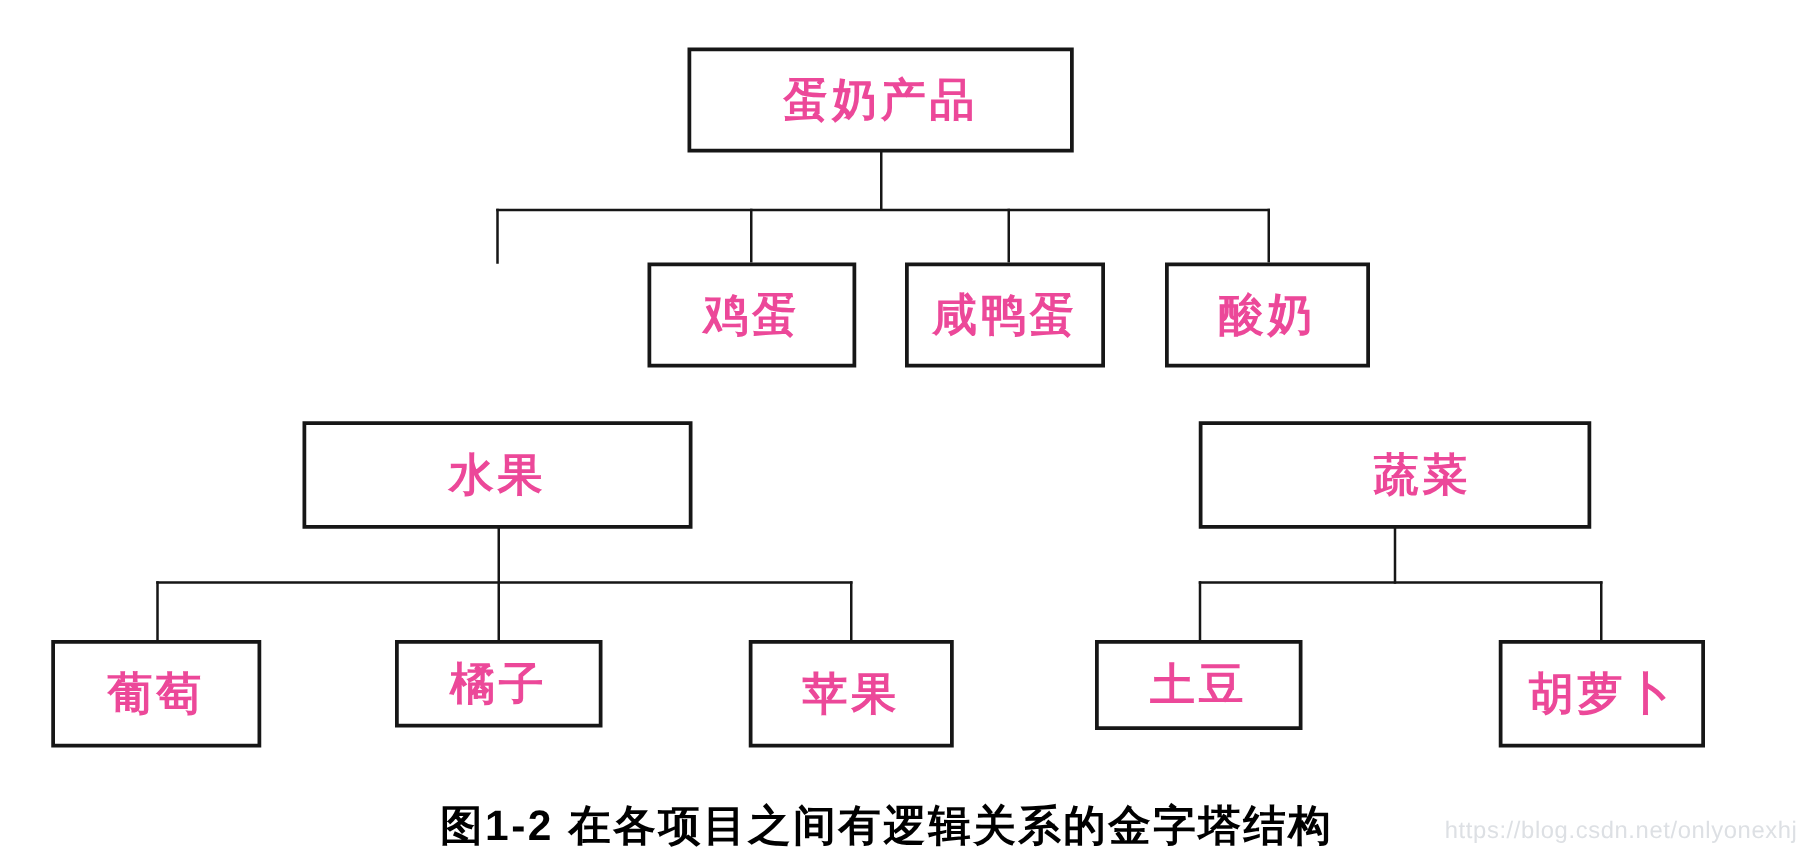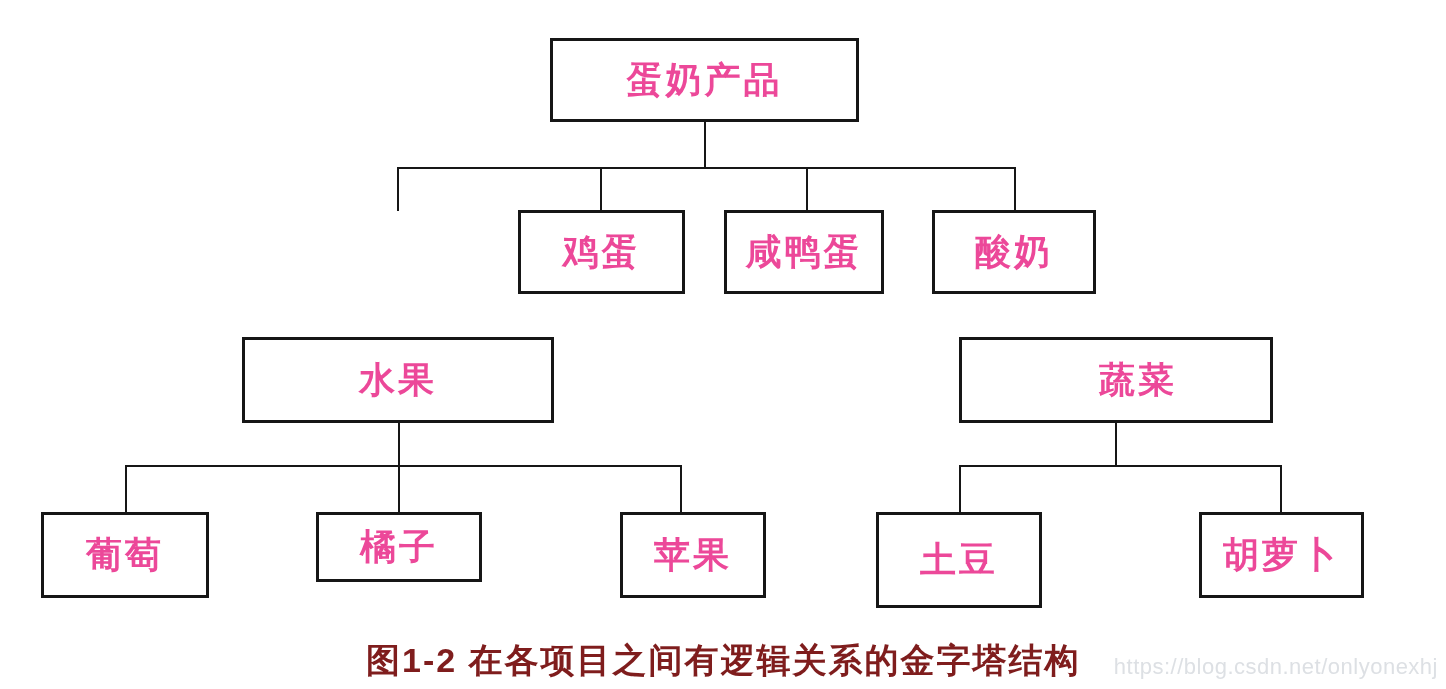--- a/index.html
+++ b/index.html
@@ -39,29 +39,28 @@
     width: 2px;
     background: #161616;
   }
   .caption {
     position: absolute;
     left: 352px;
     top: 638px;
     font-size: 34px;
     font-weight: 700;
     letter-spacing: 2px;
-    color: #7f1d1d;
+    color: #000000;
     white-space: nowrap;
-    margin-left: 14px;
   }
   .watermark {
     position: absolute;
     right: 8px;
     top: 654px;
-    font-size: 22px;
+    font-size: 19px;
     font-weight: 400;
     color: #dde0e4;
     letter-spacing: 0.5px;
     white-space: nowrap;
   }
 </style>
 </head>
 <body>
 
 <div id="canvas">
@@ -83,29 +82,29 @@
 
   <div class="node" style="left:242px; top:337px; width:312px; height:86px;">水果</div>
 
   <div class="vline" style="left:398px; top:422px; height:90px;"></div>
   <div class="hline" style="left:125px; top:465px; width:557px;"></div>
   <div class="vline" style="left:125px; top:465px; height:47px;"></div>
   <div class="vline" style="left:680px; top:465px; height:47px;"></div>
 
   <div class="node" style="left:41px; top:512px; width:168px; height:86px;">葡萄</div>
   <div class="node" style="left:316px; top:512px; width:166px; height:70px;">橘子</div>
-  <div class="node" style="left:599px; top:512px; width:146px; height:86px;margin-left:21px;">苹果</div>
+  <div class="node" style="left:599px; top:512px; width:164px; height:86px;">苹果</div>
 
   <div class="node" style="left:959px; top:337px; width:314px; height:86px;padding-left:44px;">蔬菜</div>
 
   <div class="vline" style="left:1115px; top:422px; height:45px;"></div>
   <div class="hline" style="left:959px; top:465px; width:323px;"></div>
   <div class="vline" style="left:959px; top:465px; height:47px;"></div>
   <div class="vline" style="left:1280px; top:465px; height:47px;"></div>
 
-  <div class="node" style="left:876px; top:512px; width:166px; height:96px;font-family:Liberation Serif, serif;">土豆</div>
+  <div class="node" style="left:876px; top:512px; width:166px; height:72px;font-family:Liberation Serif, serif;">土豆</div>
   <div class="node" style="left:1199px; top:512px; width:165px; height:86px;">胡萝卜</div>
 
   <div class="caption">图1-2 在各项目之间有逻辑关系的金字塔结构</div>
 
   <div class="watermark">https://blog.csdn.net/onlyonexhj</div>
 
 </div>
 
 </body></html>

